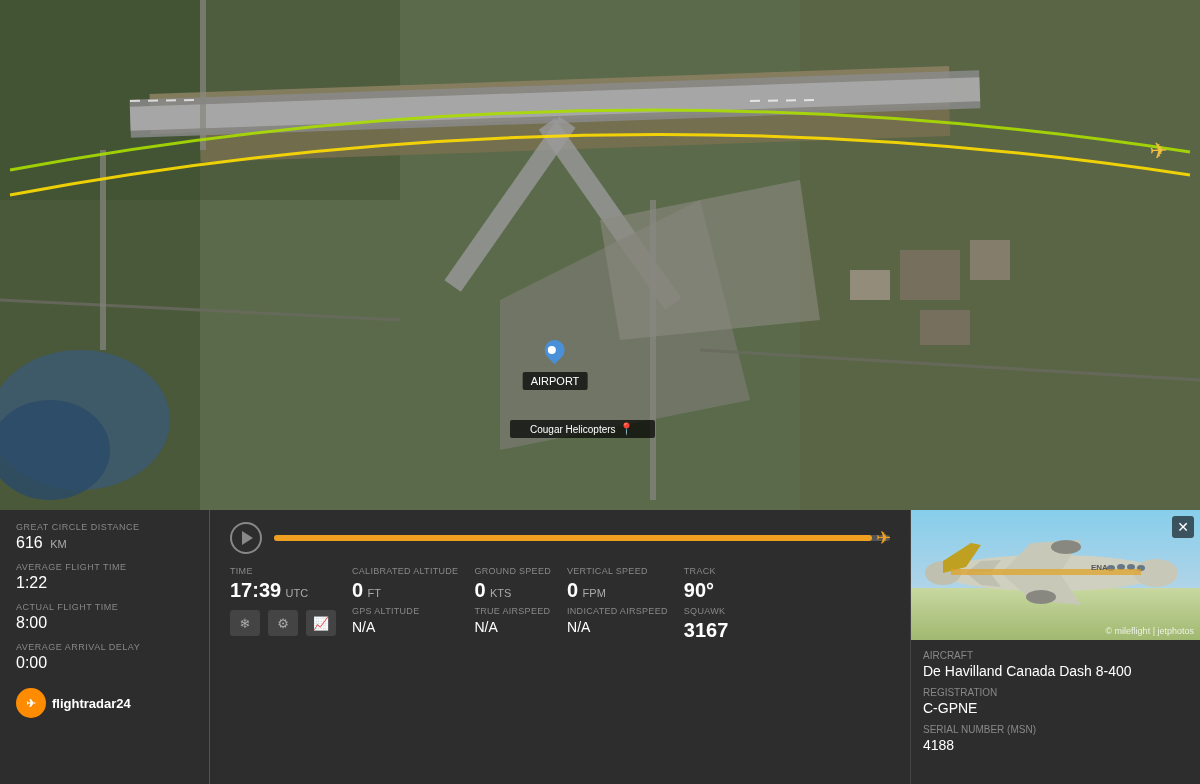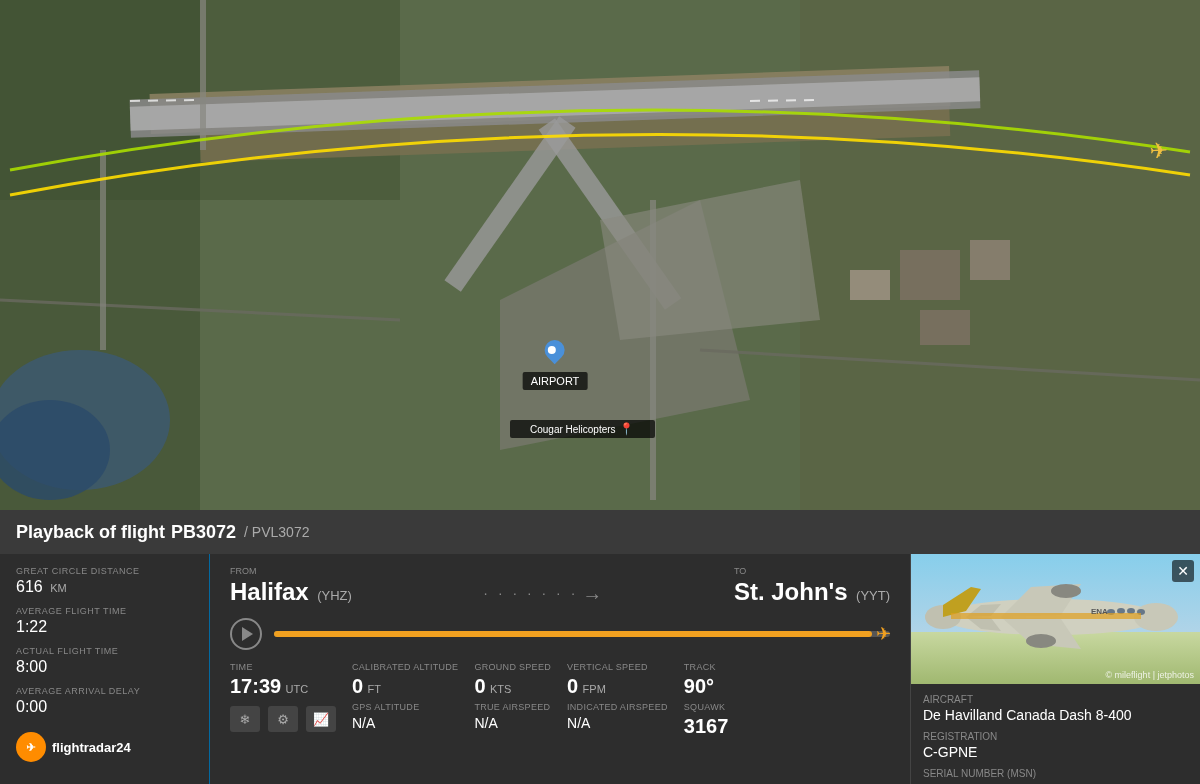--- a/index.html
+++ b/index.html
@@ -397,25 +397,20 @@
   <div style="position:absolute; top:420px; left:510px;">
     <div style="background:rgba(0,0,0,0.7);color:white;padding:2px 20px;font-size:10px;border-radius:2px;display:flex;align-items:center;gap:4px;">
       <span>Cougar Helicopters</span>
       <span style="color:#4a90d9;font-size:12px;">📍</span>
     </div>
   </div>
 </div>
 
 <div id="info-panel">
 
-  <div id="title-bar">
-    <span class="title-text">Playback of flight</span>
-    <span class="title-text" style="margin-left:6px;">PB3072</span>
-    <span class="title-sub">/ PVL3072</span>
-  </div>
 
   <div id="main-content">
 
     <div id="stats-panel">
       <div class="stat-item">
         <div class="stat-label">GREAT CIRCLE DISTANCE</div>
         <div>
           <span class="stat-value">616</span>
           <span class="stat-unit">KM</span>
         </div>
@@ -439,42 +434,20 @@
             <circle cx="9" cy="9" r="9" fill="#ff8c00"></circle>
             <text x="9" y="13" text-anchor="middle" fill="white" font-size="11" font-weight="bold">✈</text>
           </svg>
         </div>
         <span class="logo-text">flightradar24</span>
       </div>
     </div>
 
     <div id="flight-center">
 
-      <div class="route-row">
-        <div class="route-from">
-          <div class="route-label">FROM</div>
-          <div>
-            <span class="route-city">Halifax</span>
-            <span class="route-code">(YHZ)</span>
-          </div>
-        </div>
-
-        <div class="route-arrow">
-          <span class="dots-arrow">· · · · · · ·</span>
-          <span class="arrow-right">→</span>
-        </div>
-
-        <div class="route-to">
-          <div class="route-label">TO</div>
-          <div>
-            <span class="route-city">St. John's</span>
-            <span class="route-code">(YYT)</span>
-          </div>
-        </div>
-      </div>
 
       <div class="playback-row">
         <button class="play-btn">
           <div class="play-triangle"></div>
         </button>
         <div class="progress-bar-container">
           <div class="progress-bar-fill"></div>
           <span class="progress-dot">✈</span>
         </div>
       </div>

